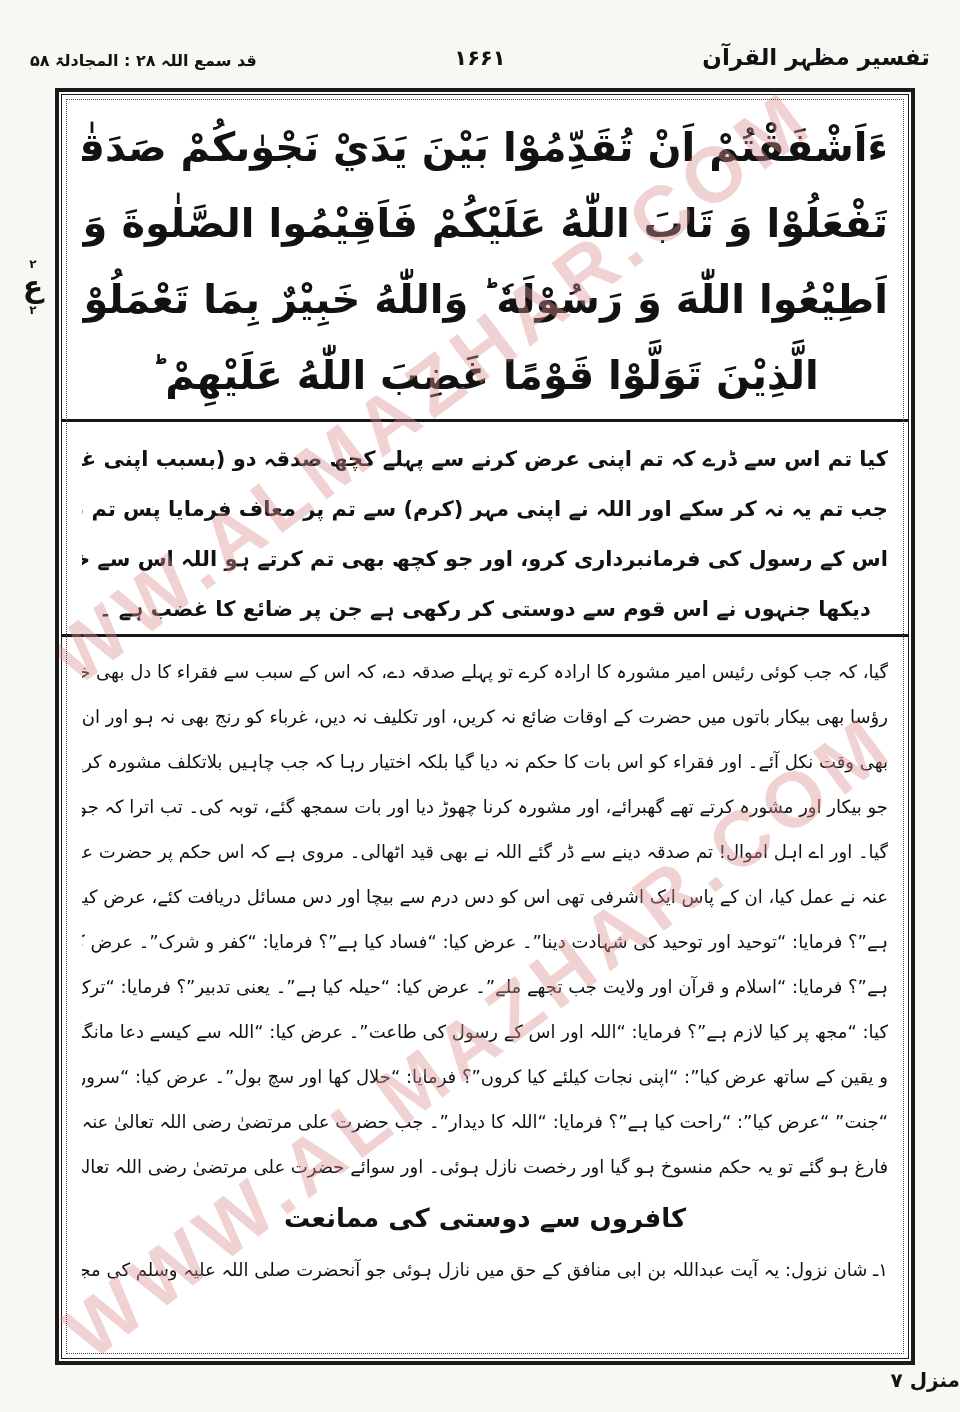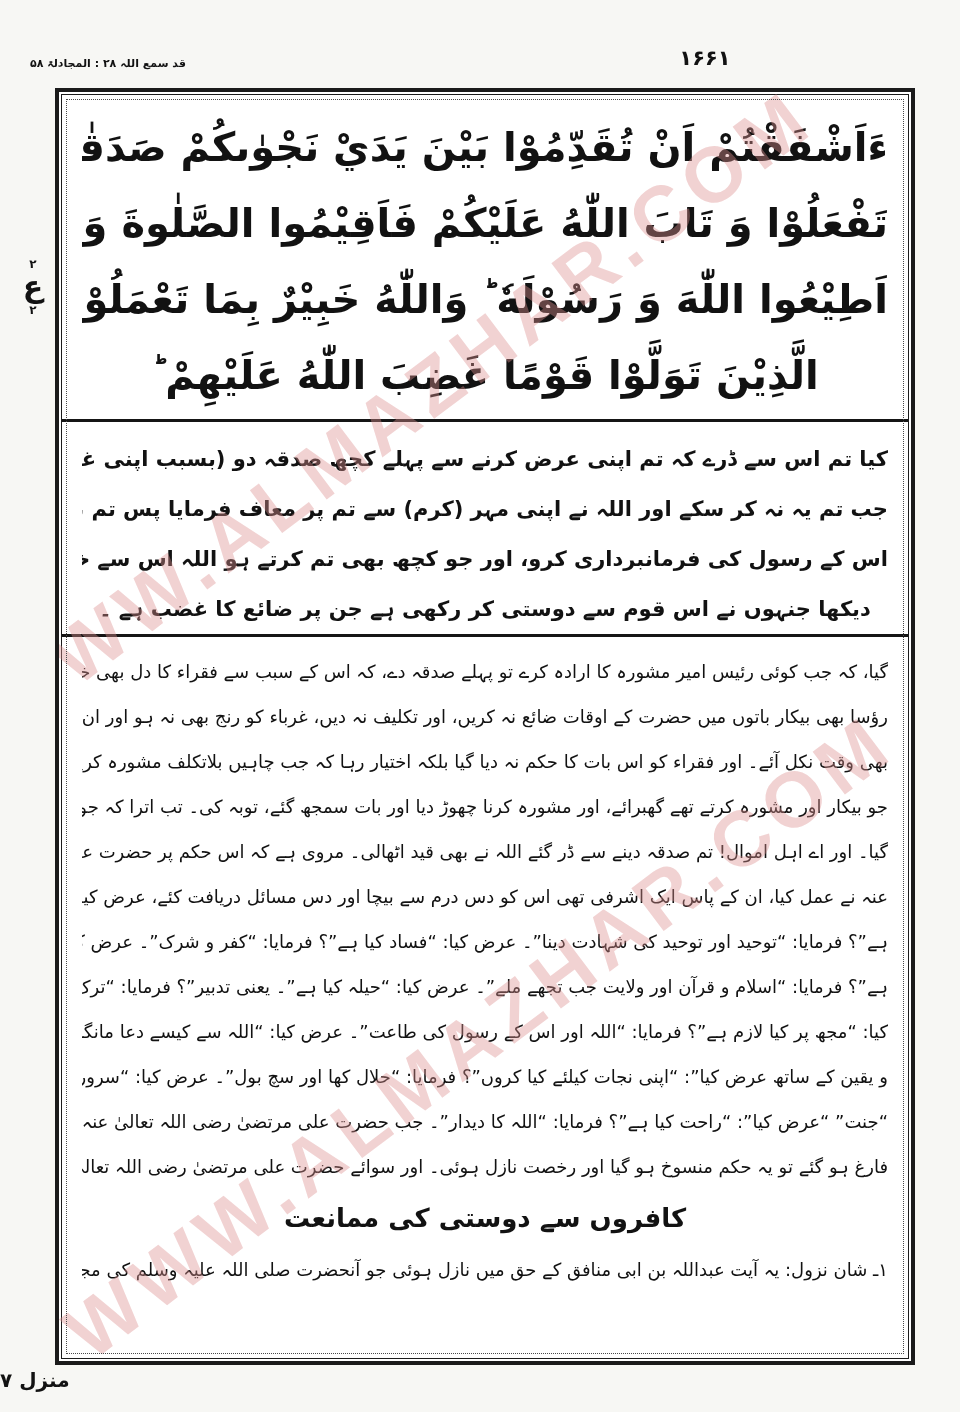--- a/index.html
+++ b/index.html
@@ -7,21 +7,21 @@
   body { font-family:"DejaVu Sans", sans-serif; color:#121212; position:relative; }
 
   
   .header-row{
     position:absolute; top:22px; left:30px; right:30px; height:48px;
     display:flex; flex-direction:row-reverse; align-items:flex-end;
   }
   .header-row .h-cell{ flex:1; }
   .hdr-title{ text-align:right; font-size:23px; font-weight:bold; direction:rtl; }
   .hdr-page{ text-align:center; font-size:21px; font-weight:bold; letter-spacing:2px; }
-  .hdr-ref{ text-align:left; font-size:11px; font-weight:bold; direction:rtl;margin-top:12px; }
+  .hdr-ref{ text-align:left; font-size:16px; font-weight:bold; direction:rtl;margin-top:12px; }
 
   
   .main-box{
     position:absolute; left:55px; top:88px; width:860px; height:1277px;
     border:4px solid #1b1b1b; background:#ffffff; overflow:hidden;
   }
   .frame-thin{ position:absolute; inset:2px; border:1px solid #1b1b1b; }
   .frame-dotted{
     position:absolute; inset:7px; border:1px dotted #4a4a4a;
     pointer-events:none; z-index:3;
@@ -70,37 +70,38 @@
   .ruku-marker{
     position:absolute; left:16px; top:258px; width:34px;
     display:flex; flex-direction:column; align-items:center; z-index:2;
   }
   .ruku-small{ font-size:12px; font-weight:bold; line-height:12px; }
   .ruku-ain{ font-size:30px; font-weight:bold; line-height:34px; }
 
   
   .footer-row{
     position:absolute; left:0; right:0; top:1368px; height:36px;
-    text-align:left; font-size:20px; font-weight:bold; direction:rtl;
+    text-align:right; font-size:20px; font-weight:bold; direction:rtl;
   }
 
   
   .watermark{
     position:absolute; z-index:2; pointer-events:none;
     font-family:"Liberation Sans", sans-serif;
     font-size:78px; font-weight:bold; letter-spacing:8px;
     opacity:0.40; white-space:nowrap;
   }
   .wm-1{ left:340px; top:320px; transform:translate(-50%,-50%) rotate(-37deg); }
   .wm-2{ left:420px; top:945px; transform:translate(-50%,-50%) rotate(-37deg); }
 </style>
 </head>
 <body>
 
 <div class="header-row">
+  <div class="h-cell hdr-title">تفسیر مظہر القرآن</div>
   <div class="h-cell hdr-page">۱۶۶۱</div>
   <div class="h-cell hdr-ref">قد سمع اللہ ۲۸ : المجادلۃ ۵۸</div>
 </div>
 
 <div class="ruku-marker">
   <span class="ruku-small">۲</span>
   <span class="ruku-ain">ع</span>
   <span class="ruku-small">۲</span>
 </div>
 

